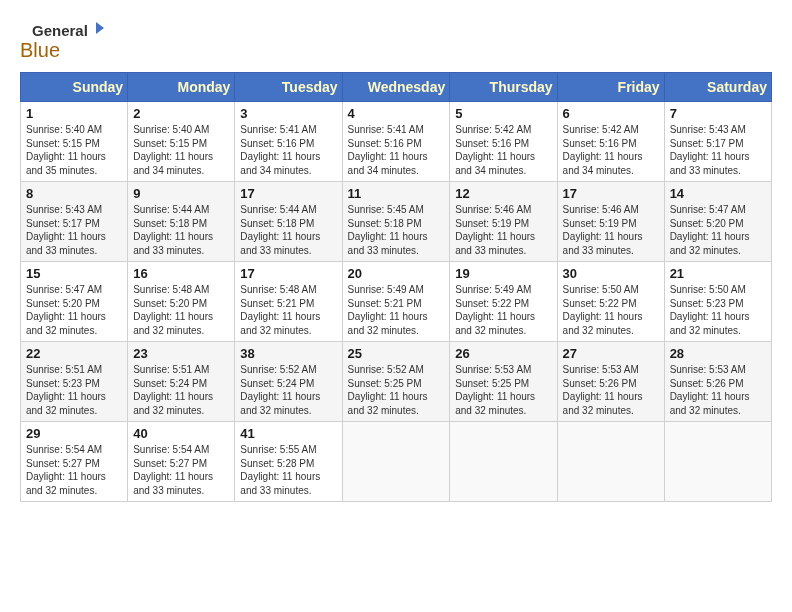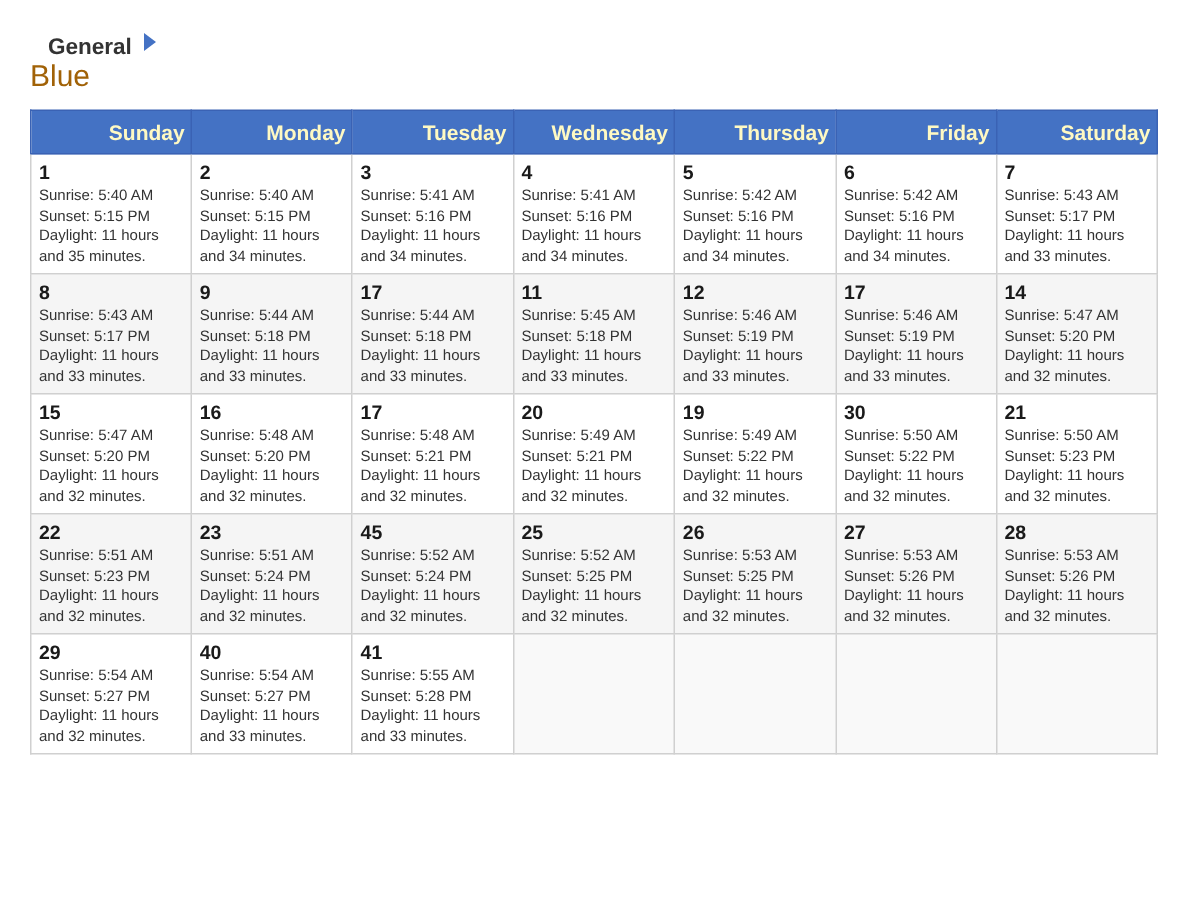--- a/index.html
+++ b/index.html
@@ -203,21 +203,21 @@
       <tr>
         <td>
           <span class="day-number">22</span>
           <div class="day-info">Sunrise: 5:51 AM<br>Sunset: 5:23 PM<br>Daylight: 11 hours<br>and 32 minutes.</div>
         </td>
         <td>
           <span class="day-number">23</span>
           <div class="day-info">Sunrise: 5:51 AM<br>Sunset: 5:24 PM<br>Daylight: 11 hours<br>and 32 minutes.</div>
         </td>
         <td>
-          <span class="day-number">45</span>
+          <span class="day-number">38</span>
           <div class="day-info">Sunrise: 5:52 AM<br>Sunset: 5:24 PM<br>Daylight: 11 hours<br>and 32 minutes.</div>
         </td>
         <td>
           <span class="day-number">25</span>
           <div class="day-info">Sunrise: 5:52 AM<br>Sunset: 5:25 PM<br>Daylight: 11 hours<br>and 32 minutes.</div>
         </td>
         <td>
           <span class="day-number">26</span>
           <div class="day-info">Sunrise: 5:53 AM<br>Sunset: 5:25 PM<br>Daylight: 11 hours<br>and 32 minutes.</div>
         </td>

